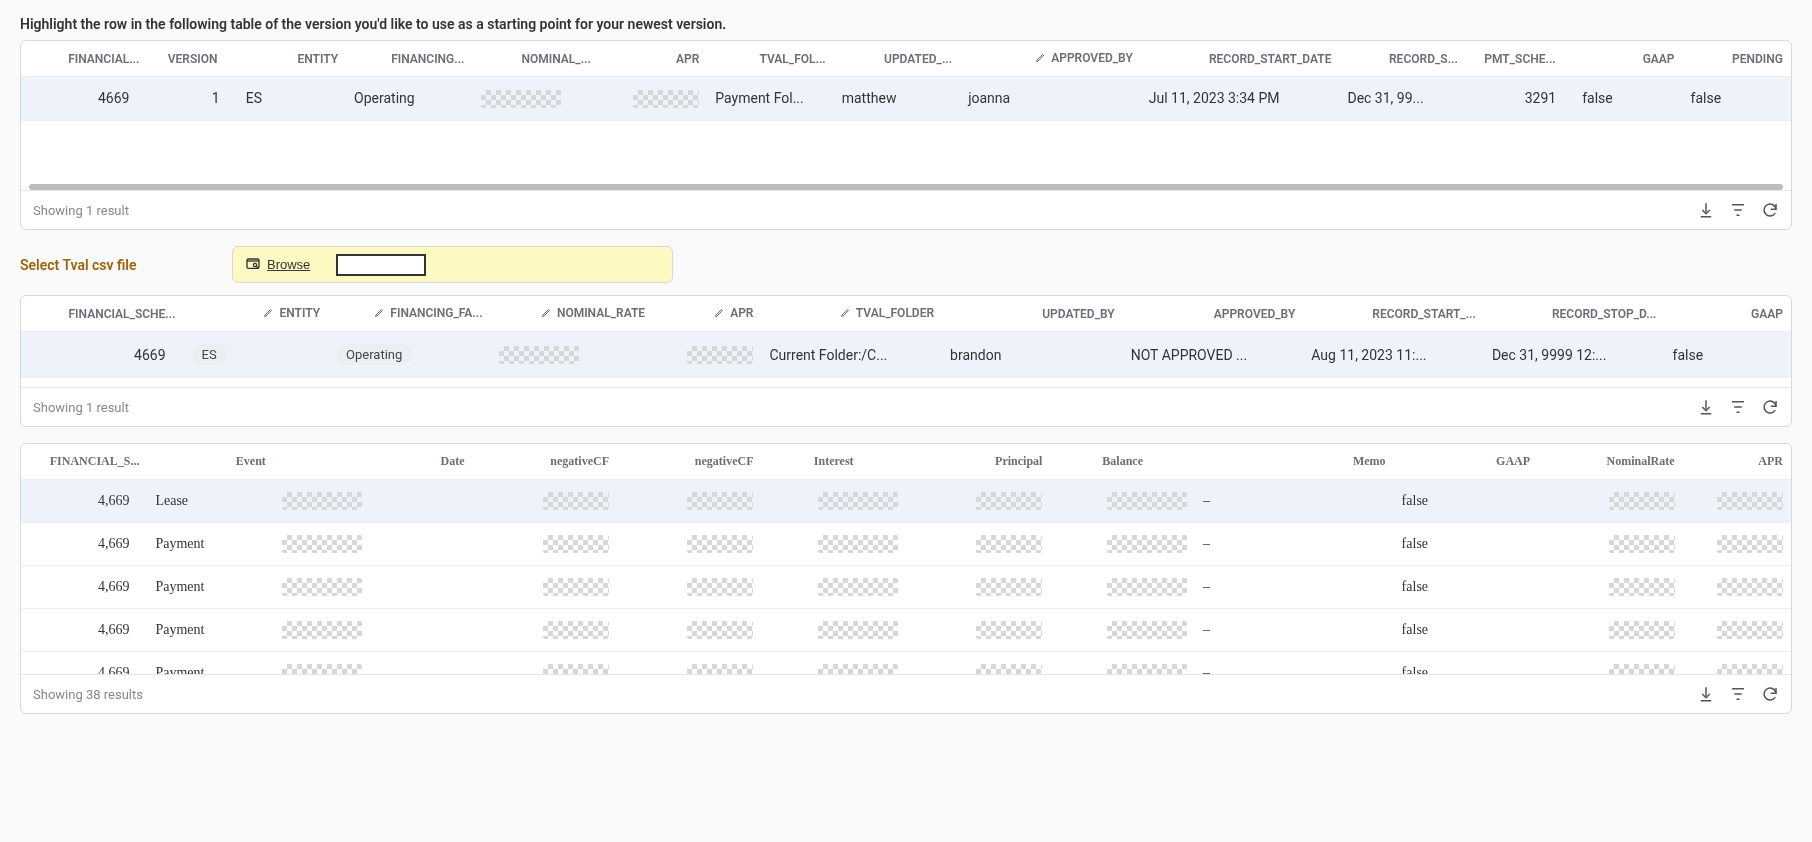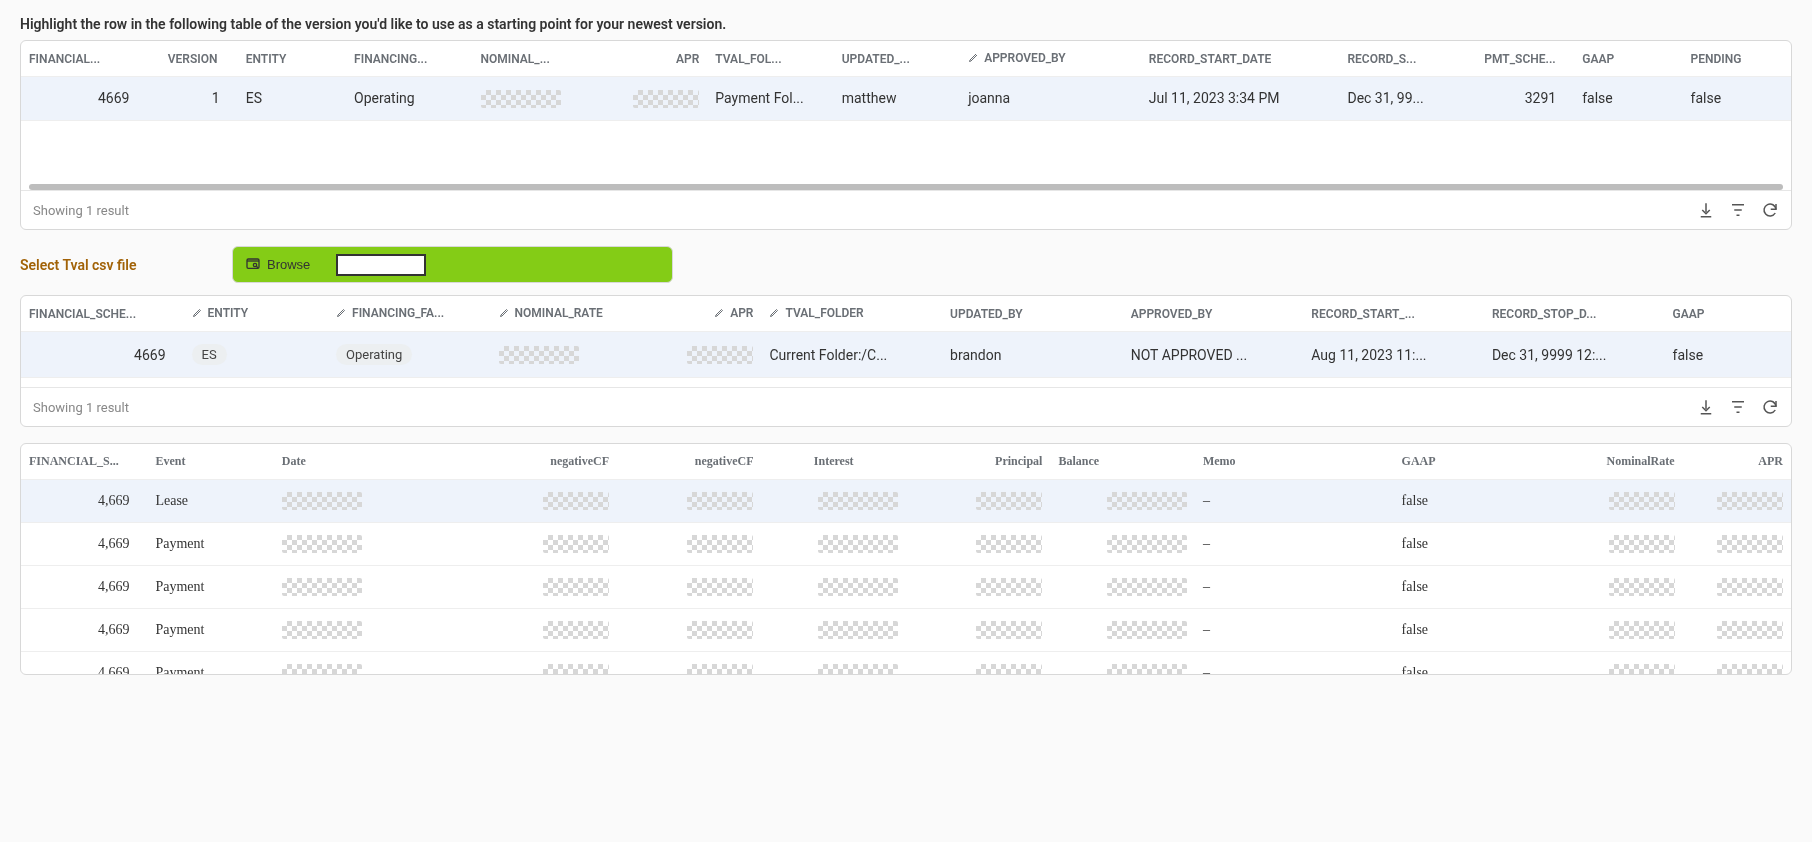--- a/index.html
+++ b/index.html
@@ -22,21 +22,21 @@
     border-radius: 6px;
     background: #fff;
     margin-bottom: 16px;
   }
   table {
     width: 100%;
     border-collapse: collapse;
     table-layout: fixed;
   }
   thead th {
-    text-align: left;
+    text-align: right;
     font-weight: 600;
     font-size: 12px;
     color: #6a6f75;
     padding: 10px 8px;
     text-transform: uppercase;
     white-space: nowrap;
     overflow: hidden;
     text-overflow: ellipsis;
   }
   tbody td {
@@ -89,23 +89,24 @@
     font-weight: 600;
     font-size: 14px;
     color: #a16207;
     min-width: 200px;
   }
   .browse-wrap {
     display: flex;
     align-items: center;
     border: 1px solid #d8d8d8;
     border-radius: 6px;
-    background: #84cc16;
+    background: #fef9c3;
     padding: 4px 6px;
     gap: 20px;
+    text-decoration: underline;
   }
   .browse-btn {
     display: flex;
     align-items: center;
     gap: 6px;
     padding: 4px 6px;
     font-size: 13px;
     color: #333;
     cursor: pointer;
     background: transparent;
@@ -377,21 +378,21 @@
       </colgroup>
       <thead>
         <tr>
           <th>FINANCIAL_S...</th>
           <th style="text-transform:none">Event</th>
           <th style="text-transform:none">Date</th>
           <th style="text-transform:none;text-align:right">negativeCF</th>
           <th style="text-transform:none;text-align:right">negativeCF</th>
           <th style="text-transform:none;text-align:center">Interest</th>
           <th style="text-transform:none;text-align:right">Principal</th>
-          <th style="text-transform:none;text-align:left">Balance</th>
+          <th style="text-transform:none;text-align:center">Balance</th>
           <th style="text-transform:none">Memo</th>
           <th>GAAP</th>
           <th style="text-transform:none;text-align:right">NominalRate</th>
           <th style="text-align:right">APR</th>
         </tr>
       </thead>
       <tbody id="t3-body">
           <tr class="highlight">
             <td class="num-right">4,669</td>
             <td>Lease</td>
@@ -458,13 +459,38 @@
             <td style="text-align:right"><span class="redact sm"></span></td>
             <td style="text-align:right"><span class="redact"></span></td>
             <td>–</td>
             <td>false</td>
             <td style="text-align:right"><span class="redact sm"></span></td>
             <td style="text-align:right"><span class="redact sm"></span></td>
           </tr>
         </tbody>
     </table>
   </div>
+  <div class="panel-footer">
+    <span>Showing 38 results</span>
+    <div class="footer-icons">
+      <span class="icon-btn">
+          <svg viewBox="0 0 24 24">
+            <path d="M12 3v12"></path>
+            <path d="M7 12l5 5 5-5"></path>
+            <path d="M5 21h14"></path>
+          </svg>
+        </span>
+      <span class="icon-btn">
+          <svg viewBox="0 0 24 24">
+            <path d="M4 5h16"></path>
+            <path d="M7 12h10"></path>
+            <path d="M10 19h4"></path>
+          </svg>
+        </span>
+      <span class="icon-btn">
+          <svg viewBox="0 0 24 24">
+            <path d="M20 11A8 8 0 1 0 19 16"></path>
+            <path d="M20 4v7h-7"></path>
+          </svg>
+        </span>
+    </div>
+  </div>
 </div>
 
 </body></html>

